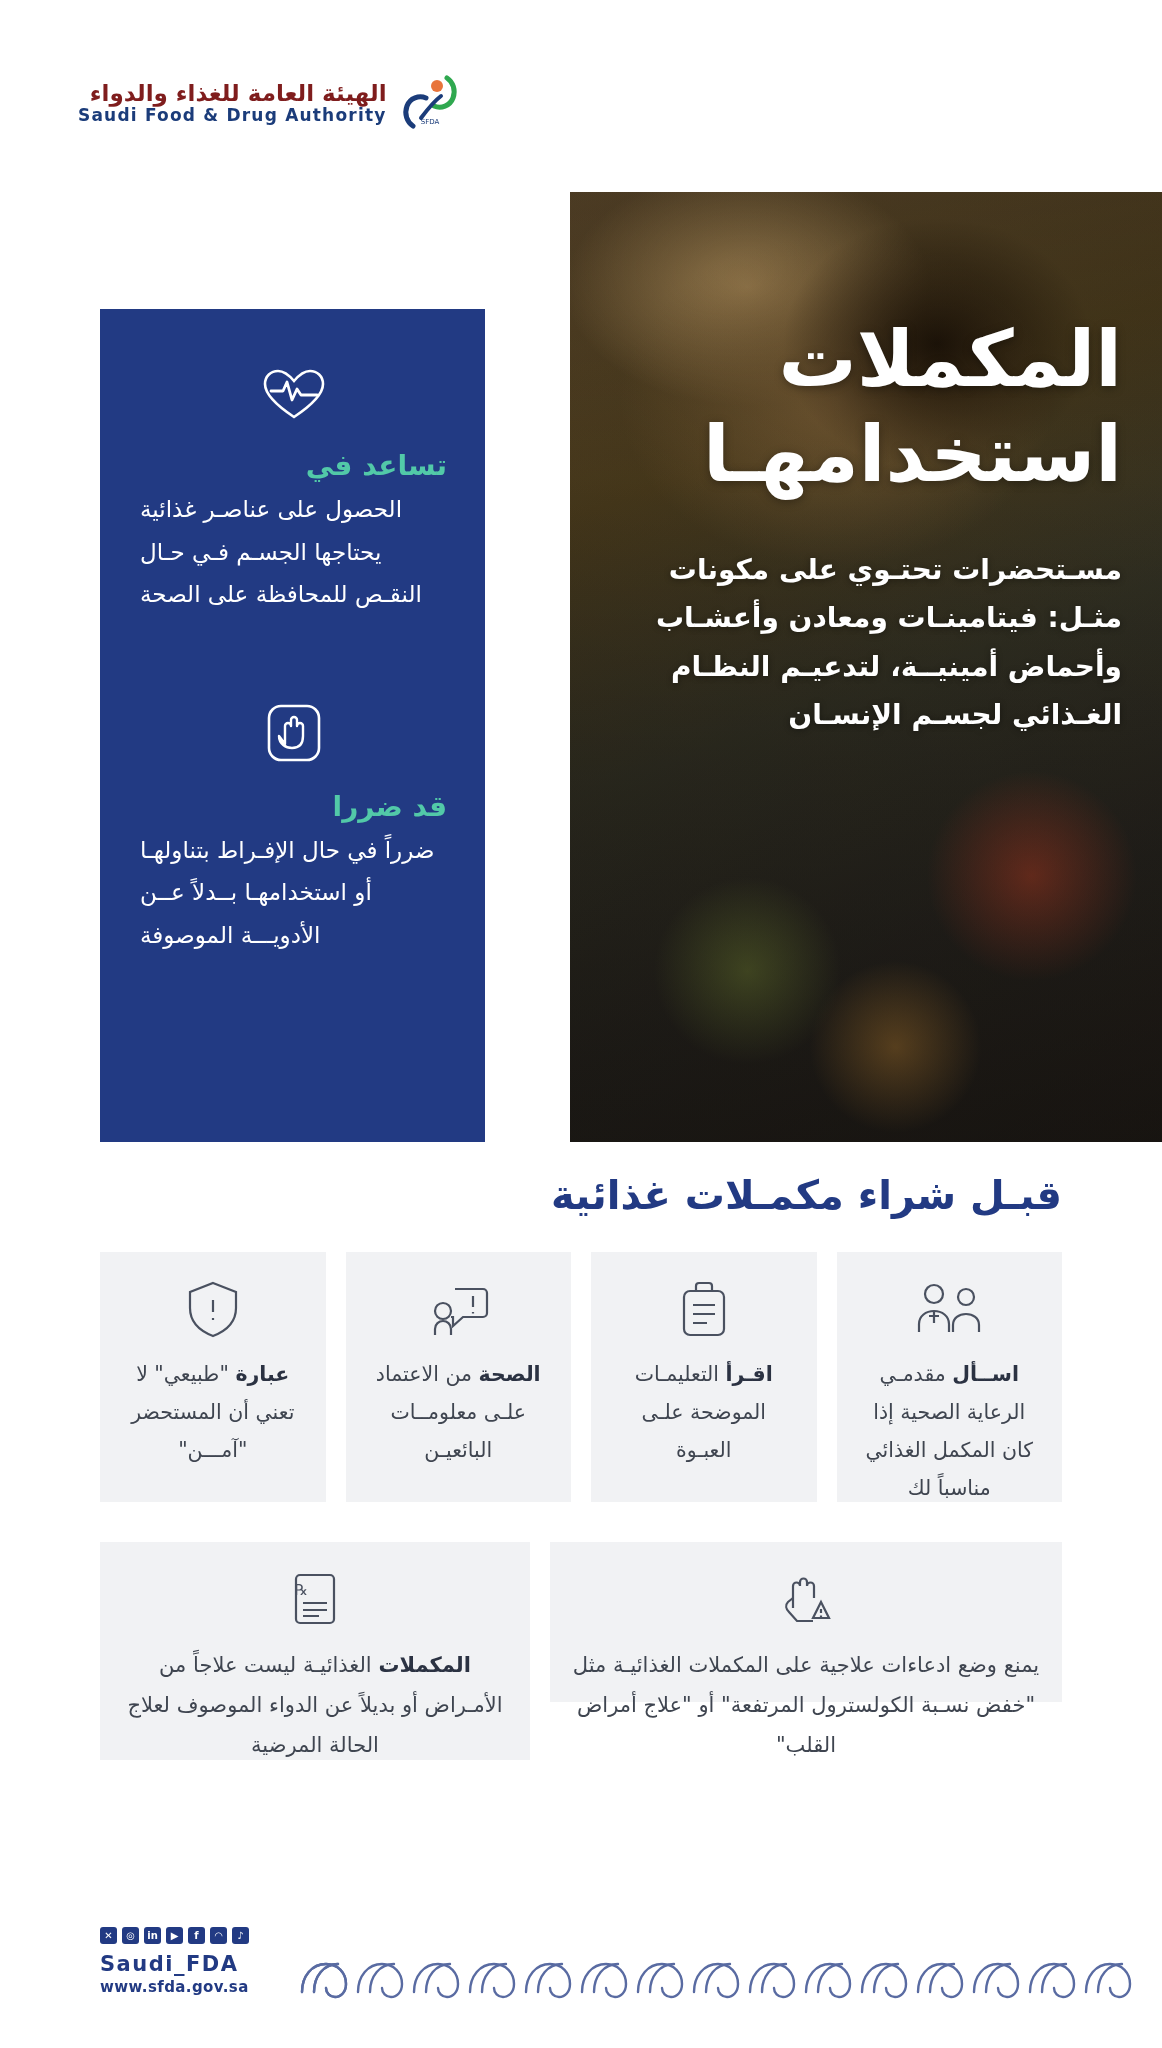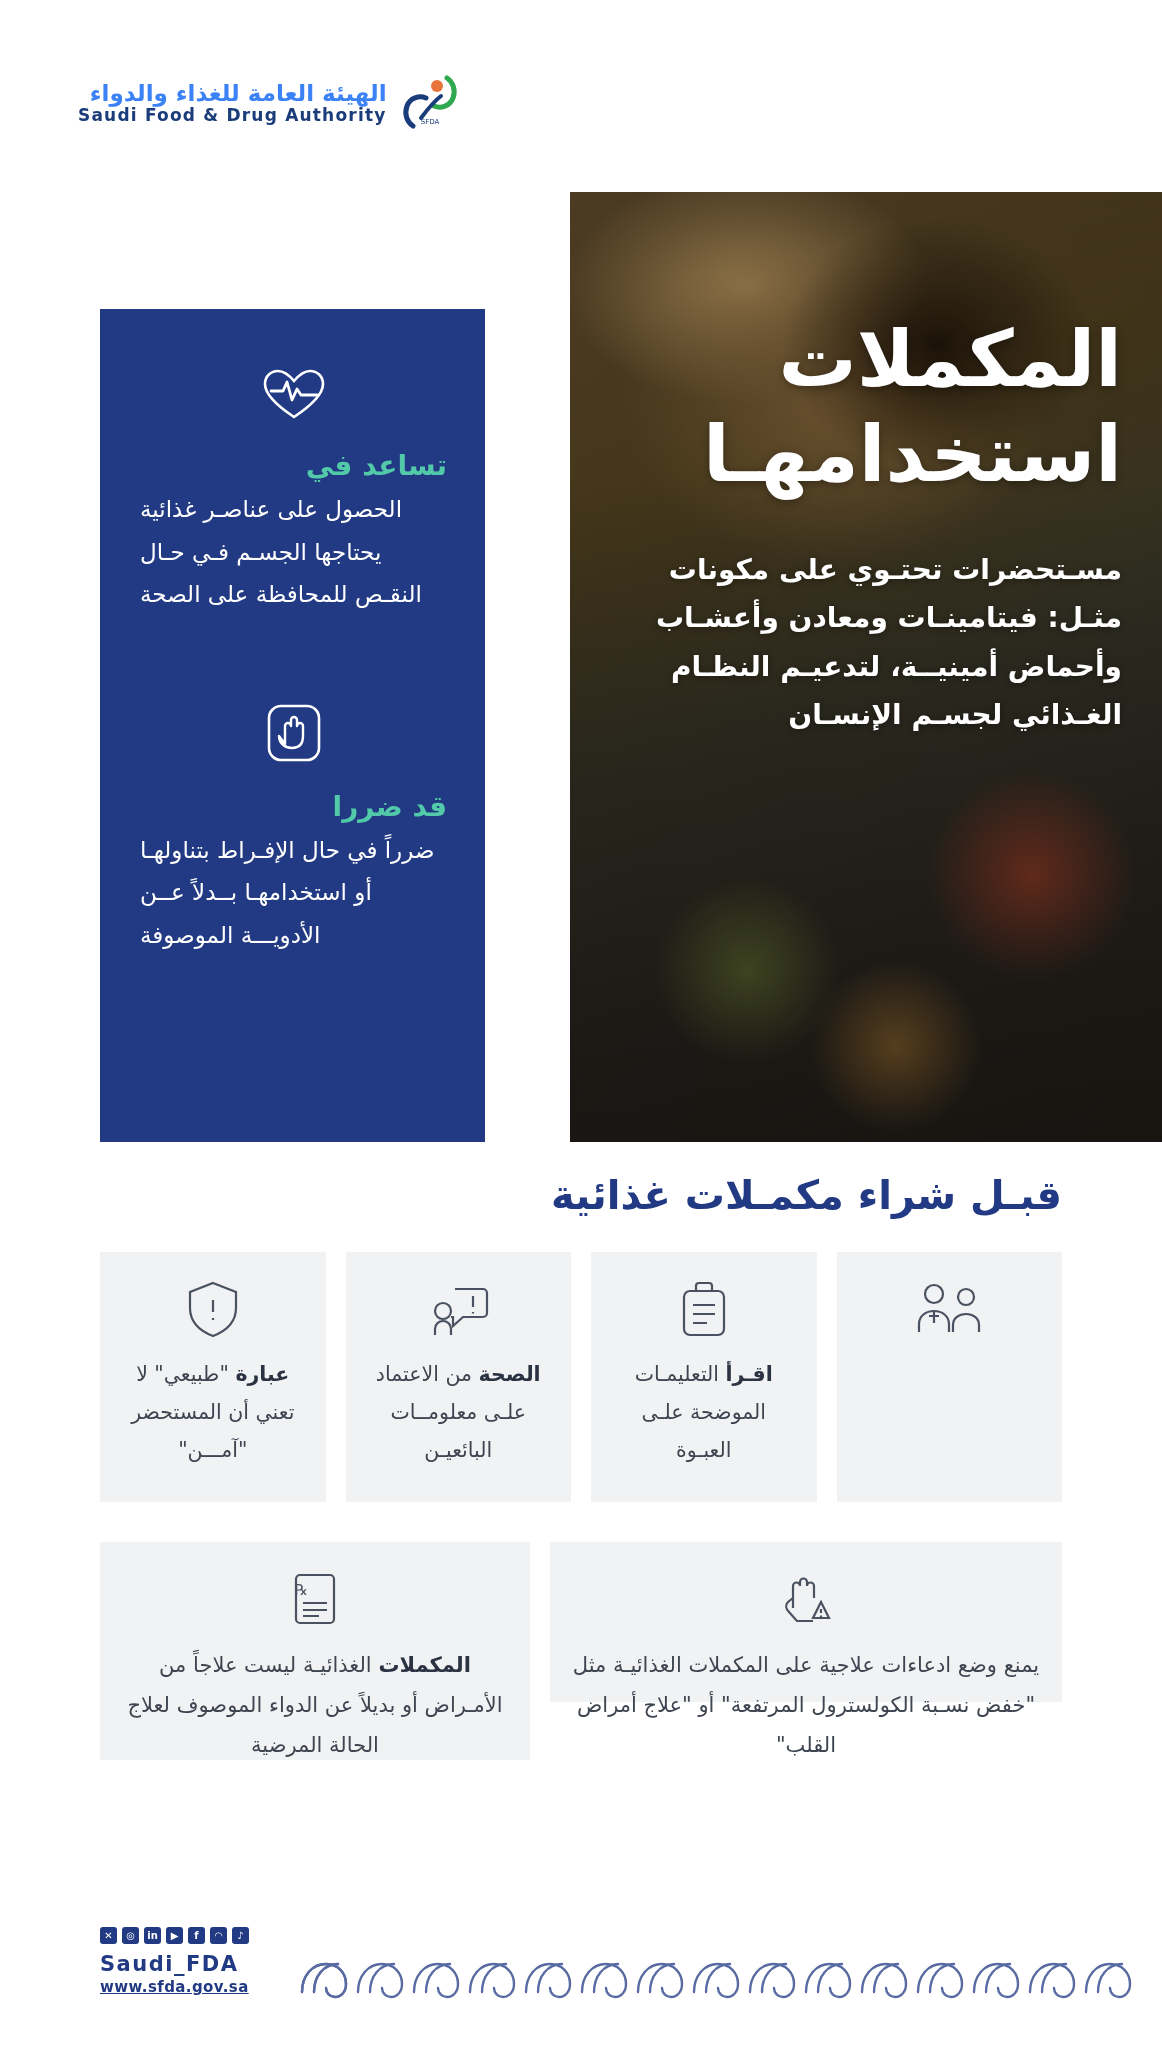--- a/index.html
+++ b/index.html
@@ -34,21 +34,21 @@
     display: flex;
     align-items: center;
     gap: 14px;
     flex-direction: row-reverse;
   }
   .logo-mark { width: 58px; height: 62px; position: relative; }
   .logo-text { text-align: right; line-height: 1.15; }
   .logo-ar {
     font-size: 23px;
     font-weight: bold;
-    color: #3b82f6;
+    color: #7f1d1d;
     letter-spacing: 0.5px;
     direction: rtl;
   }
   .logo-en {
     font-size: 17px;
     font-weight: bold;
     color: #1b3c7a;
     letter-spacing: 1.2px;
     direction: ltr;
   }
@@ -247,21 +247,20 @@
     font-weight: bold;
     color: #223a83;
     letter-spacing: 1.5px;
   }
   .site {
     font-size: 15px;
     font-weight: bold;
     color: #223a83;
     letter-spacing: 0.4px;
     margin-top: 2px;
-    text-decoration: underline;
   }
 </style>
 </head>
 <body>
 
 <div class="page">
 
   <div class="header">
     <div class="logo-wrap">
       <div class="logo-mark">
@@ -329,20 +328,21 @@
     <div class="card">
       <div class="card-icon">
         <svg width="78" height="58" viewBox="0 0 78 58" xmlns="http://www.w3.org/2000/svg" stroke="#4a5160" fill="none" stroke-width="2.2">
           <circle cx="24" cy="14" r="9"></circle>
           <path d="M9 52 v-8 c0-8 7-13 15-13 s15 5 15 13 v8"></path>
           <path d="M24 31 v12 M19 36 h10"></path>
           <circle cx="56" cy="17" r="8"></circle>
           <path d="M43 52 v-7 c0-7 6-11 13-11 s13 4 13 11 v7"></path>
         </svg>
       </div>
+      <div class="card-text"><b>اســأل</b><span> مقدمـي الرعاية الصحية إذا كان المكمل الغذائي مناسباً لك</span></div>
     </div>
 
     <div class="card">
       <div class="card-icon">
         <svg width="56" height="60" viewBox="0 0 56 60" xmlns="http://www.w3.org/2000/svg" stroke="#4a5160" fill="none" stroke-width="2.2">
           <rect x="8" y="12" width="40" height="44" rx="6"></rect>
           <path d="M20 12 v-5 a3 3 0 0 1 3-3 h10 a3 3 0 0 1 3 3 v5"></path>
           <path d="M17 26 h22 M17 35 h22 M17 44 h14"></path>
         </svg>
       </div>

